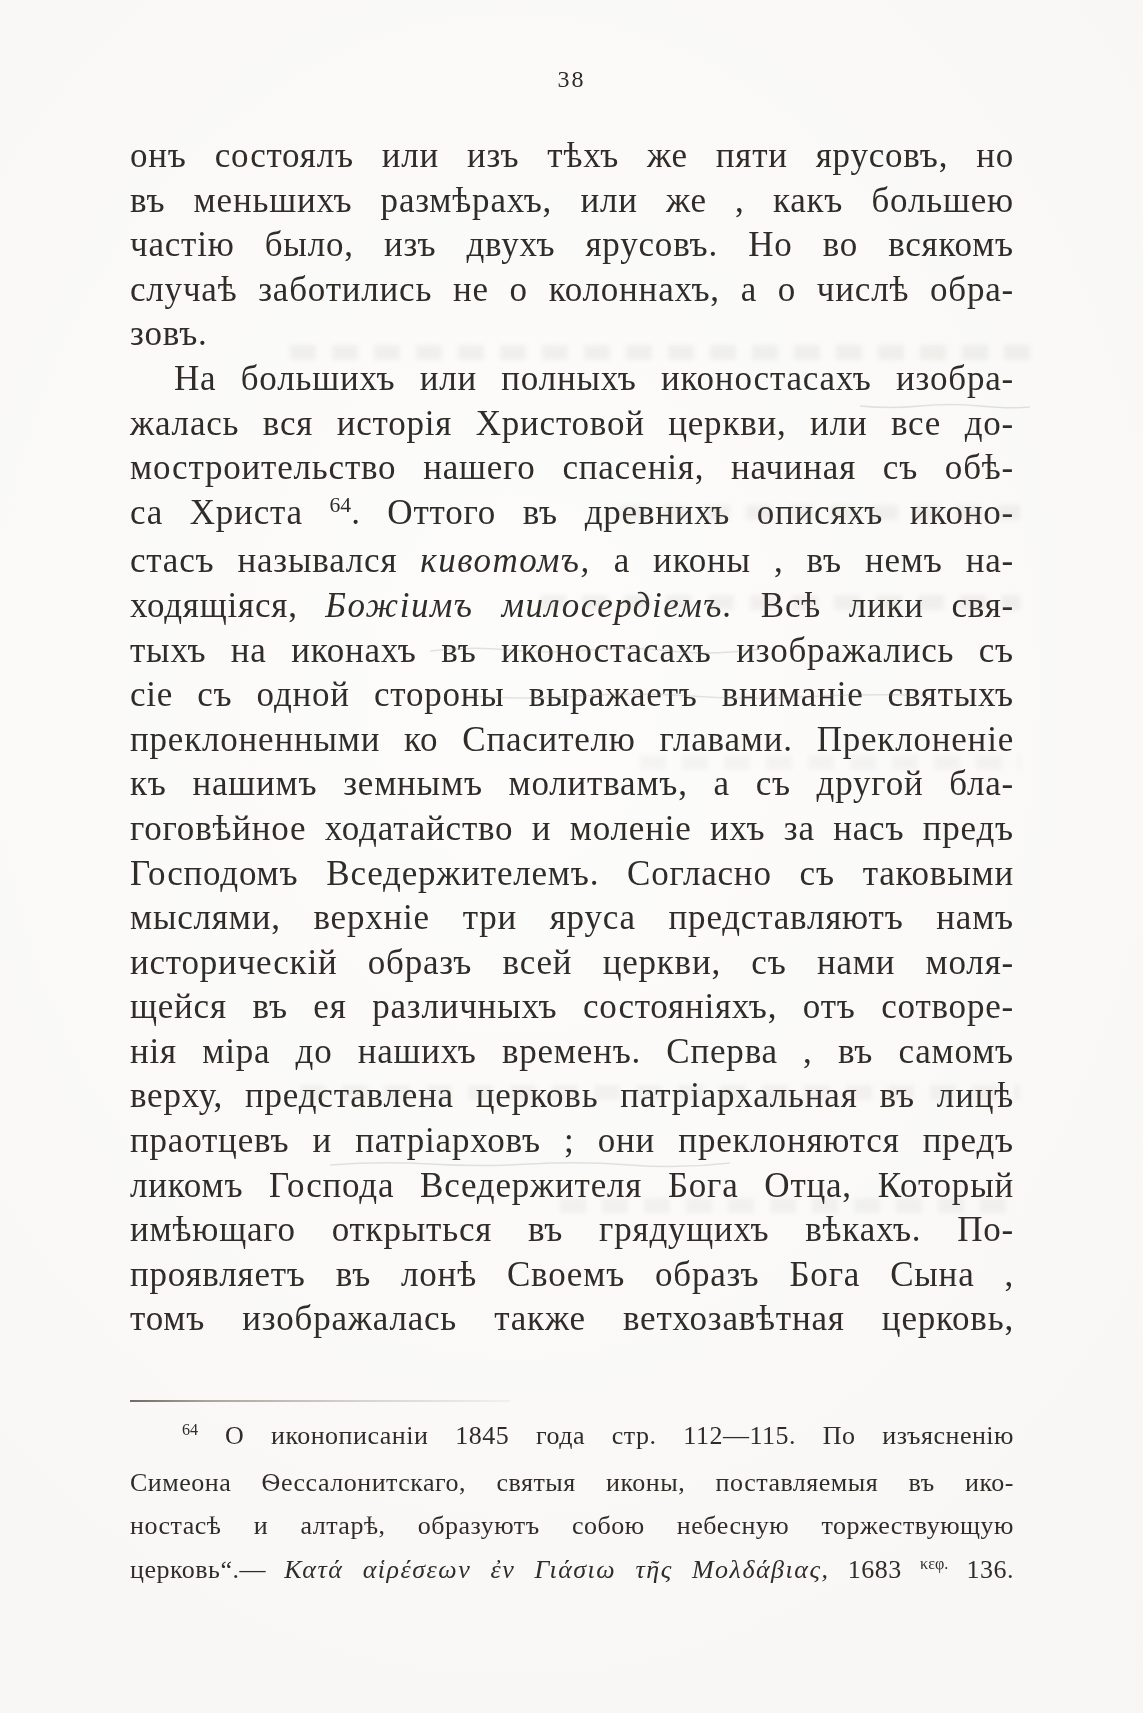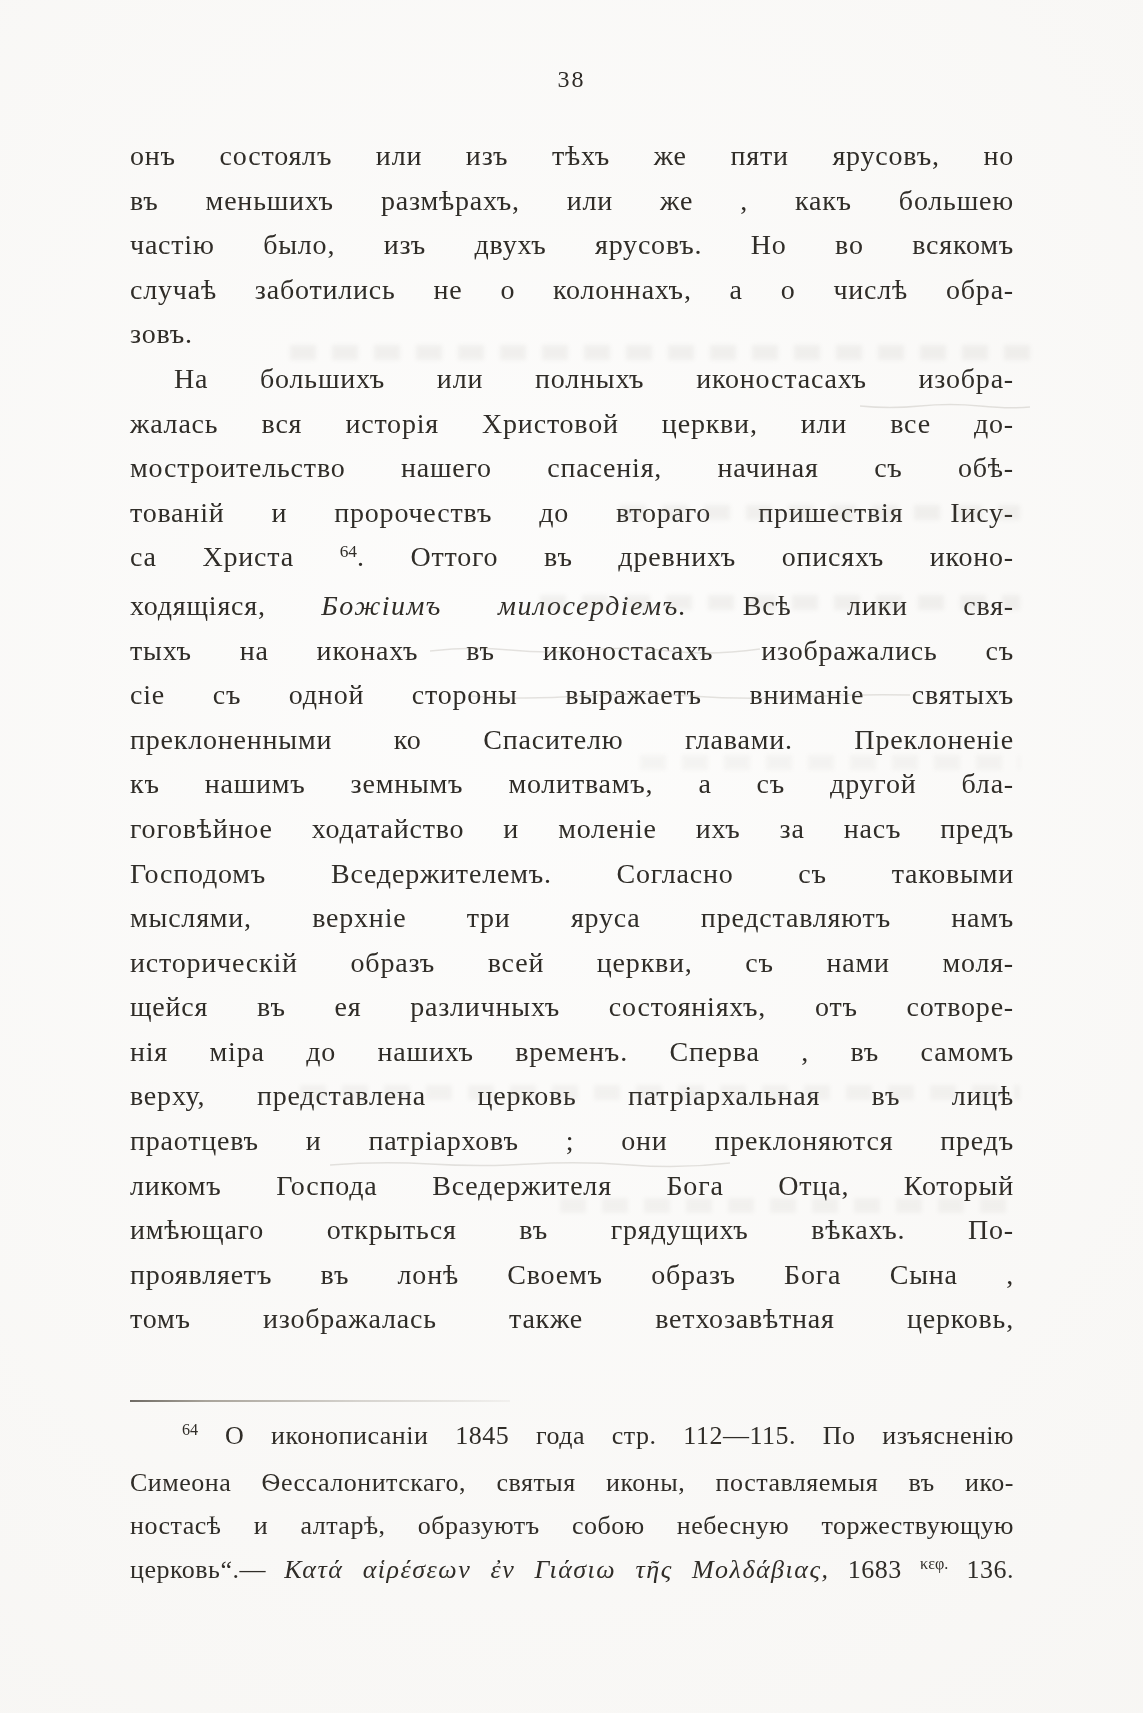--- a/index.html
+++ b/index.html
@@ -27,21 +27,21 @@
     text-align: center;
     font-size: 24px;
     letter-spacing: 2px;
     color: #2e2b27;
   }
   .text-block {
     position: absolute;
     left: 130px;
     top: 134px;
     width: 884px;
-    font-size: 28px;
+    font-size: 35px;
     line-height: 44.6px;
     letter-spacing: 0.8px;
   }
   .footnote-block {
     position: absolute;
     left: 130px;
     top: 1414px;
     width: 884px;
     font-size: 26px;
     line-height: 43.5px;
@@ -99,22 +99,22 @@
 
   <div class="text-block">
       <div class="text-line"><span>онъ состоялъ или изъ тѣхъ же пяти ярусовъ, но</span></div>
       <div class="text-line"><span>въ меньшихъ размѣрахъ, или же , какъ большею</span></div>
       <div class="text-line"><span>частію было, изъ двухъ ярусовъ. Но во всякомъ</span></div>
       <div class="text-line"><span>случаѣ заботились не о колоннахъ, а о числѣ обра-</span></div>
       <div class="text-line align-left"><span>зовъ.</span></div>
       <div class="text-line indent"><span>На большихъ или полныхъ иконостасахъ изобра-</span></div>
       <div class="text-line"><span>жалась вся исторія Христовой церкви, или все до-</span></div>
       <div class="text-line"><span>мостроительство нашего спасенія, начиная съ обѣ-</span></div>
-      <div class="text-line"><span>тованій и пророчествъ до втораго пришествія Іису-</span></div>
       <div class="text-line"><span>са Христа </span><span class="sup">64</span><span>. Оттого въ древнихъ описяхъ иконо-</span></div>
+      <div class="text-line"><span>стасъ назывался </span><span class="it">кивотомъ,</span><span> а иконы , въ немъ на-</span></div>
       <div class="text-line"><span>ходящіяся, </span><span class="it">Божіимъ милосердіемъ.</span><span> Всѣ лики свя-</span></div>
       <div class="text-line"><span>тыхъ на иконахъ въ иконостасахъ изображались съ</span></div>
       <div class="text-line"><span>сіе съ одной стороны выражаетъ вниманіе святыхъ</span></div>
       <div class="text-line"><span>преклоненными ко Спасителю главами. Преклоненіе</span></div>
       <div class="text-line"><span>къ нашимъ земнымъ молитвамъ, а съ другой бла-</span></div>
       <div class="text-line"><span>гоговѣйное ходатайство и моленіе ихъ за насъ предъ</span></div>
       <div class="text-line"><span>Господомъ Вседержителемъ. Согласно съ таковыми</span></div>
       <div class="text-line"><span>мыслями, верхніе три яруса представляютъ намъ</span></div>
       <div class="text-line"><span>историческій образъ всей церкви, съ нами моля-</span></div>
       <div class="text-line"><span>щейся въ ея различныхъ состояніяхъ, отъ сотворе-</span></div>

